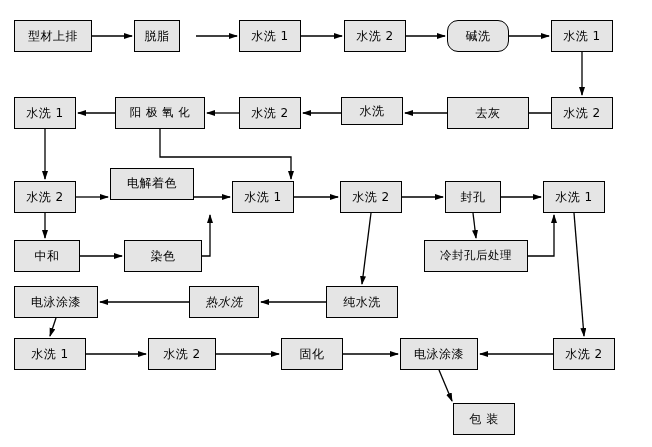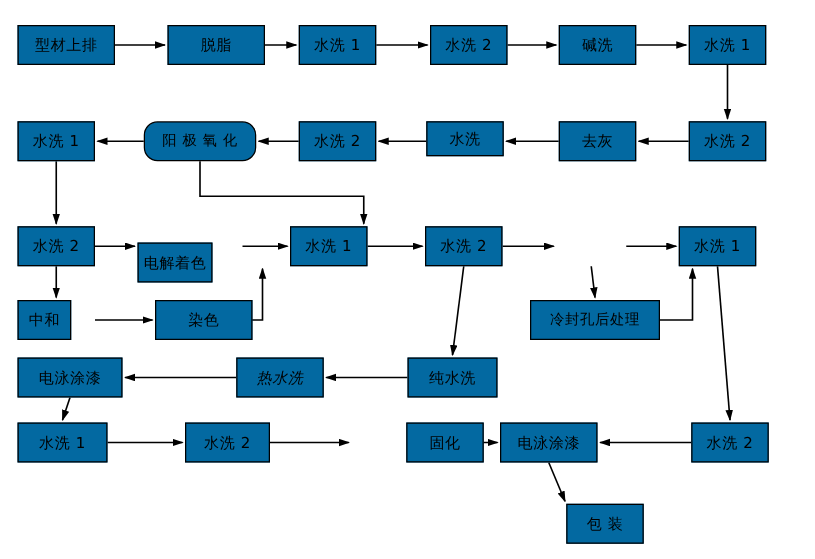--- a/index.html
+++ b/index.html
@@ -6,21 +6,21 @@
   body{
     width:652px;height:447px;overflow:hidden;
     font-family:"DejaVu Sans","Liberation Sans",sans-serif;
   }
   #canvas{position:relative;width:652px;height:447px;background:#fff;}
   #wires{position:absolute;left:0;top:0;width:652px;height:447px;}
   .node{
     position:absolute;
     box-sizing:border-box;
     border:1px solid #000;
-    background:#0369a1;
+    background:#e5e5e5;
     display:flex;
     align-items:center;
     justify-content:center;
     font-size:12px;
     line-height:1;
     color:#000;
     white-space:nowrap;
     letter-spacing:0.5px;
   }
   .node.small{font-size:11.5px;}
@@ -65,41 +65,42 @@
         <path d="M56,318 L50,336" marker-end="url(#ah)"></path>
         <path d="M86,354 L146,354" marker-end="url(#ah)"></path>
         <path d="M216,354 L279,354" marker-end="url(#ah)"></path>
         <path d="M343,354 L398,354" marker-end="url(#ah)"></path>
         <path d="M574,213 L584,336" marker-end="url(#ah)"></path>
         <path d="M553,354 L480,354" marker-end="url(#ah)"></path>
         <path d="M439,370 L452,401" marker-end="url(#ah)"></path>
       </g>
   </svg>
 <div class="node" style="left: 14px; top: 20px; width: 78px; height: 32px;">型材上排</div>
-    <div class="node" style="left: 134px; top: 20px; width: 78px; height: 32px;">脱脂</div>
+    <div class="node" style="left: 134px; top: 20px; width: 46px; height: 32px;">脱脂</div>
     <div class="node" style="left: 239px; top: 20px; width: 62px; height: 32px;">水洗 1</div>
     <div class="node" style="left: 344px; top: 20px; width: 62px; height: 32px;">水洗 2</div>
-    <div class="node" style="left: 447px; top: 20px; width: 62px; height: 32px;">碱洗</div>
+    <div class="node" style="left: 447px; top: 20px; width: 62px; height: 32px; border-radius: 11px;">碱洗</div>
     <div class="node" style="left: 551px; top: 20px; width: 62px; height: 32px;">水洗 1</div>
     <div class="node" style="left: 551px; top: 97px; width: 62px; height: 32px;">水洗 2</div>
-    <div class="node" style="left: 447px; top: 97px; width: 62px; height: 32px;">去灰</div>
+    <div class="node" style="left: 447px; top: 97px; width: 82px; height: 32px;">去灰</div>
     <div class="node" style="left: 341px; top: 97px; width: 62px; height: 28px;">水洗</div>
     <div class="node" style="left: 239px; top: 97px; width: 62px; height: 32px;">水洗 2</div>
-    <div class="node small" style="left: 115px; top: 97px; width: 90px; height: 32px; border-radius: 11px;">阳 极 氧 化</div>
+    <div class="node small" style="left: 115px; top: 97px; width: 90px; height: 32px;">阳 极 氧 化</div>
     <div class="node" style="left: 14px; top: 97px; width: 62px; height: 32px;">水洗 1</div>
     <div class="node" style="left: 14px; top: 181px; width: 62px; height: 32px;">水洗 2</div>
-    <div class="node" style="left: 110px; top: 194px; width: 60px; height: 32px;">电解着色</div>
+    <div class="node" style="left: 110px; top: 168px; width: 84px; height: 32px; font-family: Liberation Mono, monospace;">电解着色</div>
     <div class="node" style="left: 232px; top: 181px; width: 62px; height: 32px;">水洗 1</div>
     <div class="node" style="left: 340px; top: 181px; width: 62px; height: 32px;">水洗 2</div>
+    <div class="node" style="left: 445px; top: 181px; width: 56px; height: 32px;">封孔</div>
     <div class="node" style="left: 543px; top: 181px; width: 62px; height: 32px;">水洗 1</div>
-    <div class="node" style="left: 14px; top: 240px; width: 43px; height: 32px;">中和</div>
+    <div class="node" style="left: 14px; top: 240px; width: 66px; height: 32px;">中和</div>
     <div class="node" style="left: 124px; top: 240px; width: 78px; height: 32px;">染色</div>
     <div class="node small" style="left: 424px; top: 240px; width: 104px; height: 32px;">冷封孔后处理</div>
     <div class="node" style="left: 14px; top: 286px; width: 84px; height: 32px;">电泳涂漆</div>
     <div class="node" style="left: 189px; top: 286px; width: 70px; height: 32px; font-style: italic;">热水洗</div>
     <div class="node" style="left: 326px; top: 286px; width: 72px; height: 32px; text-align: center;">纯水洗</div>
     <div class="node" style="left: 14px; top: 338px; width: 72px; height: 32px;">水洗 1</div>
     <div class="node" style="left: 148px; top: 338px; width: 68px; height: 32px;">水洗 2</div>
-    <div class="node" style="left: 281px; top: 338px; width: 62px; height: 32px; margin-left: 44px;">固化</div>
+    <div class="node" style="left: 281px; top: 338px; width: 62px; height: 32px;">固化</div>
     <div class="node" style="left: 400px; top: 338px; width: 78px; height: 32px;">电泳涂漆</div>
     <div class="node" style="left: 553px; top: 338px; width: 62px; height: 32px;">水洗 2</div>
     <div class="node" style="left: 421px; top: 403px; width: 62px; height: 32px; margin-left: 32px;">包 装</div>
   </div>
 
 </body></html>

